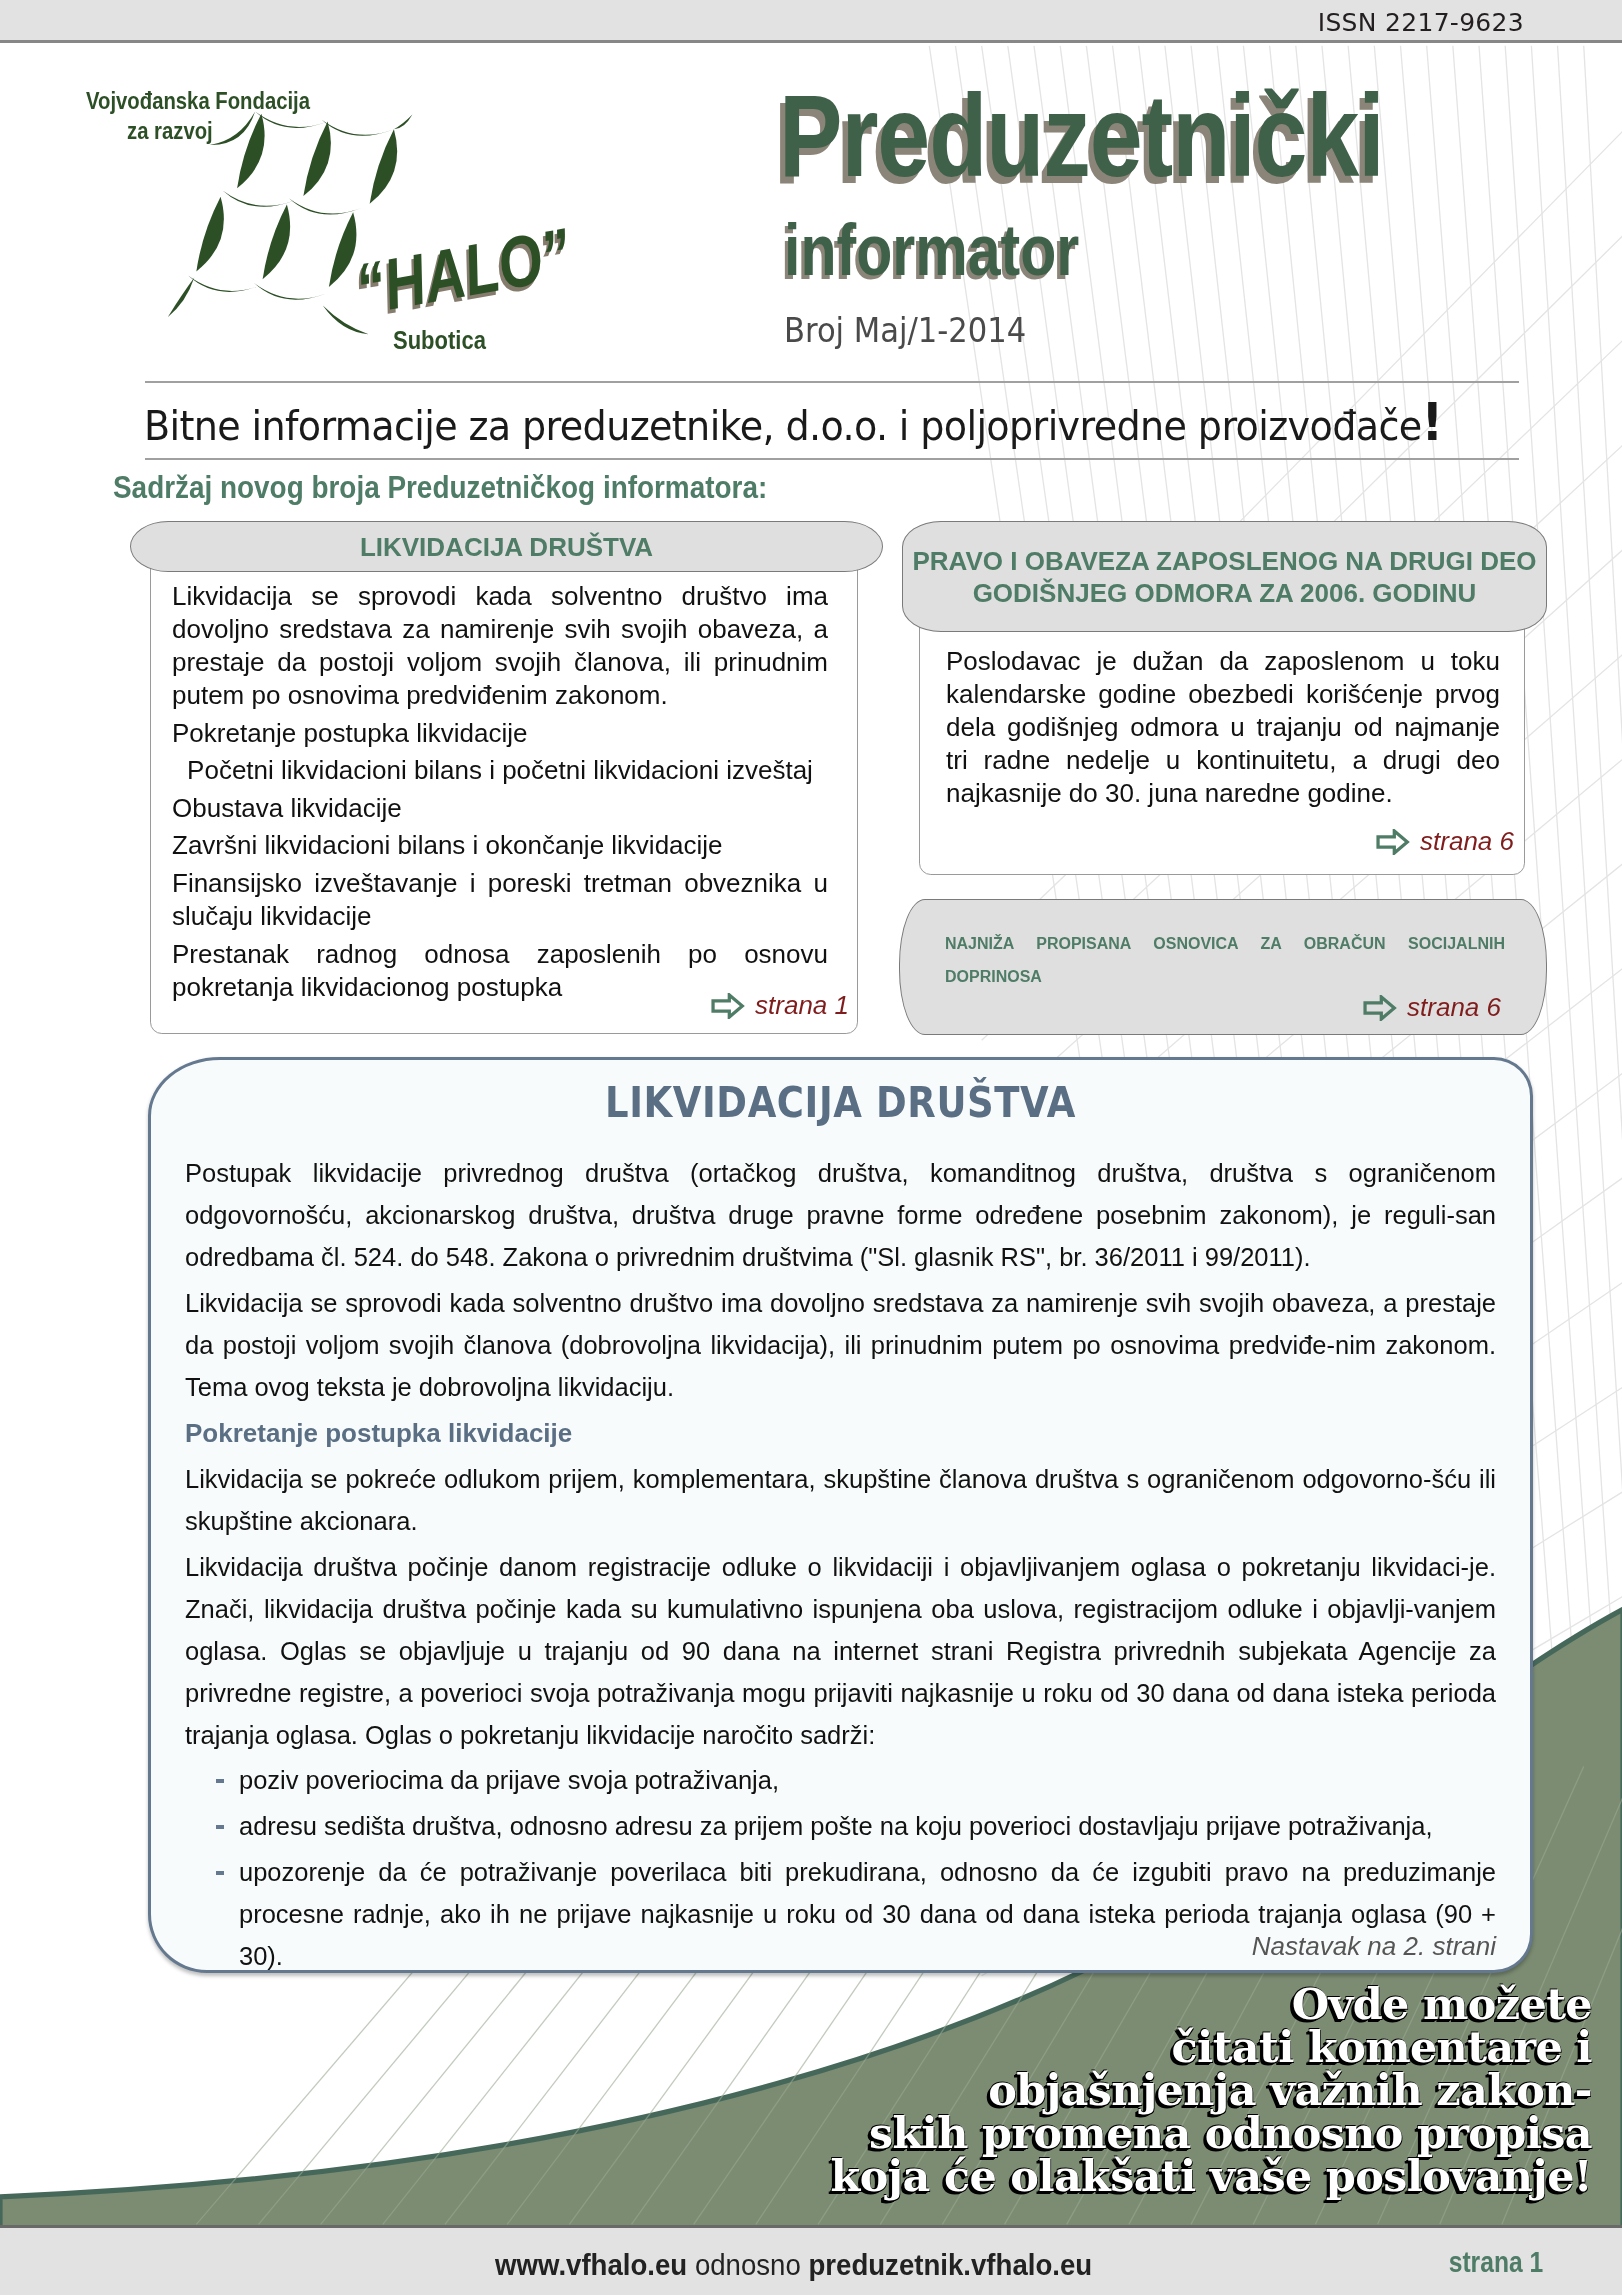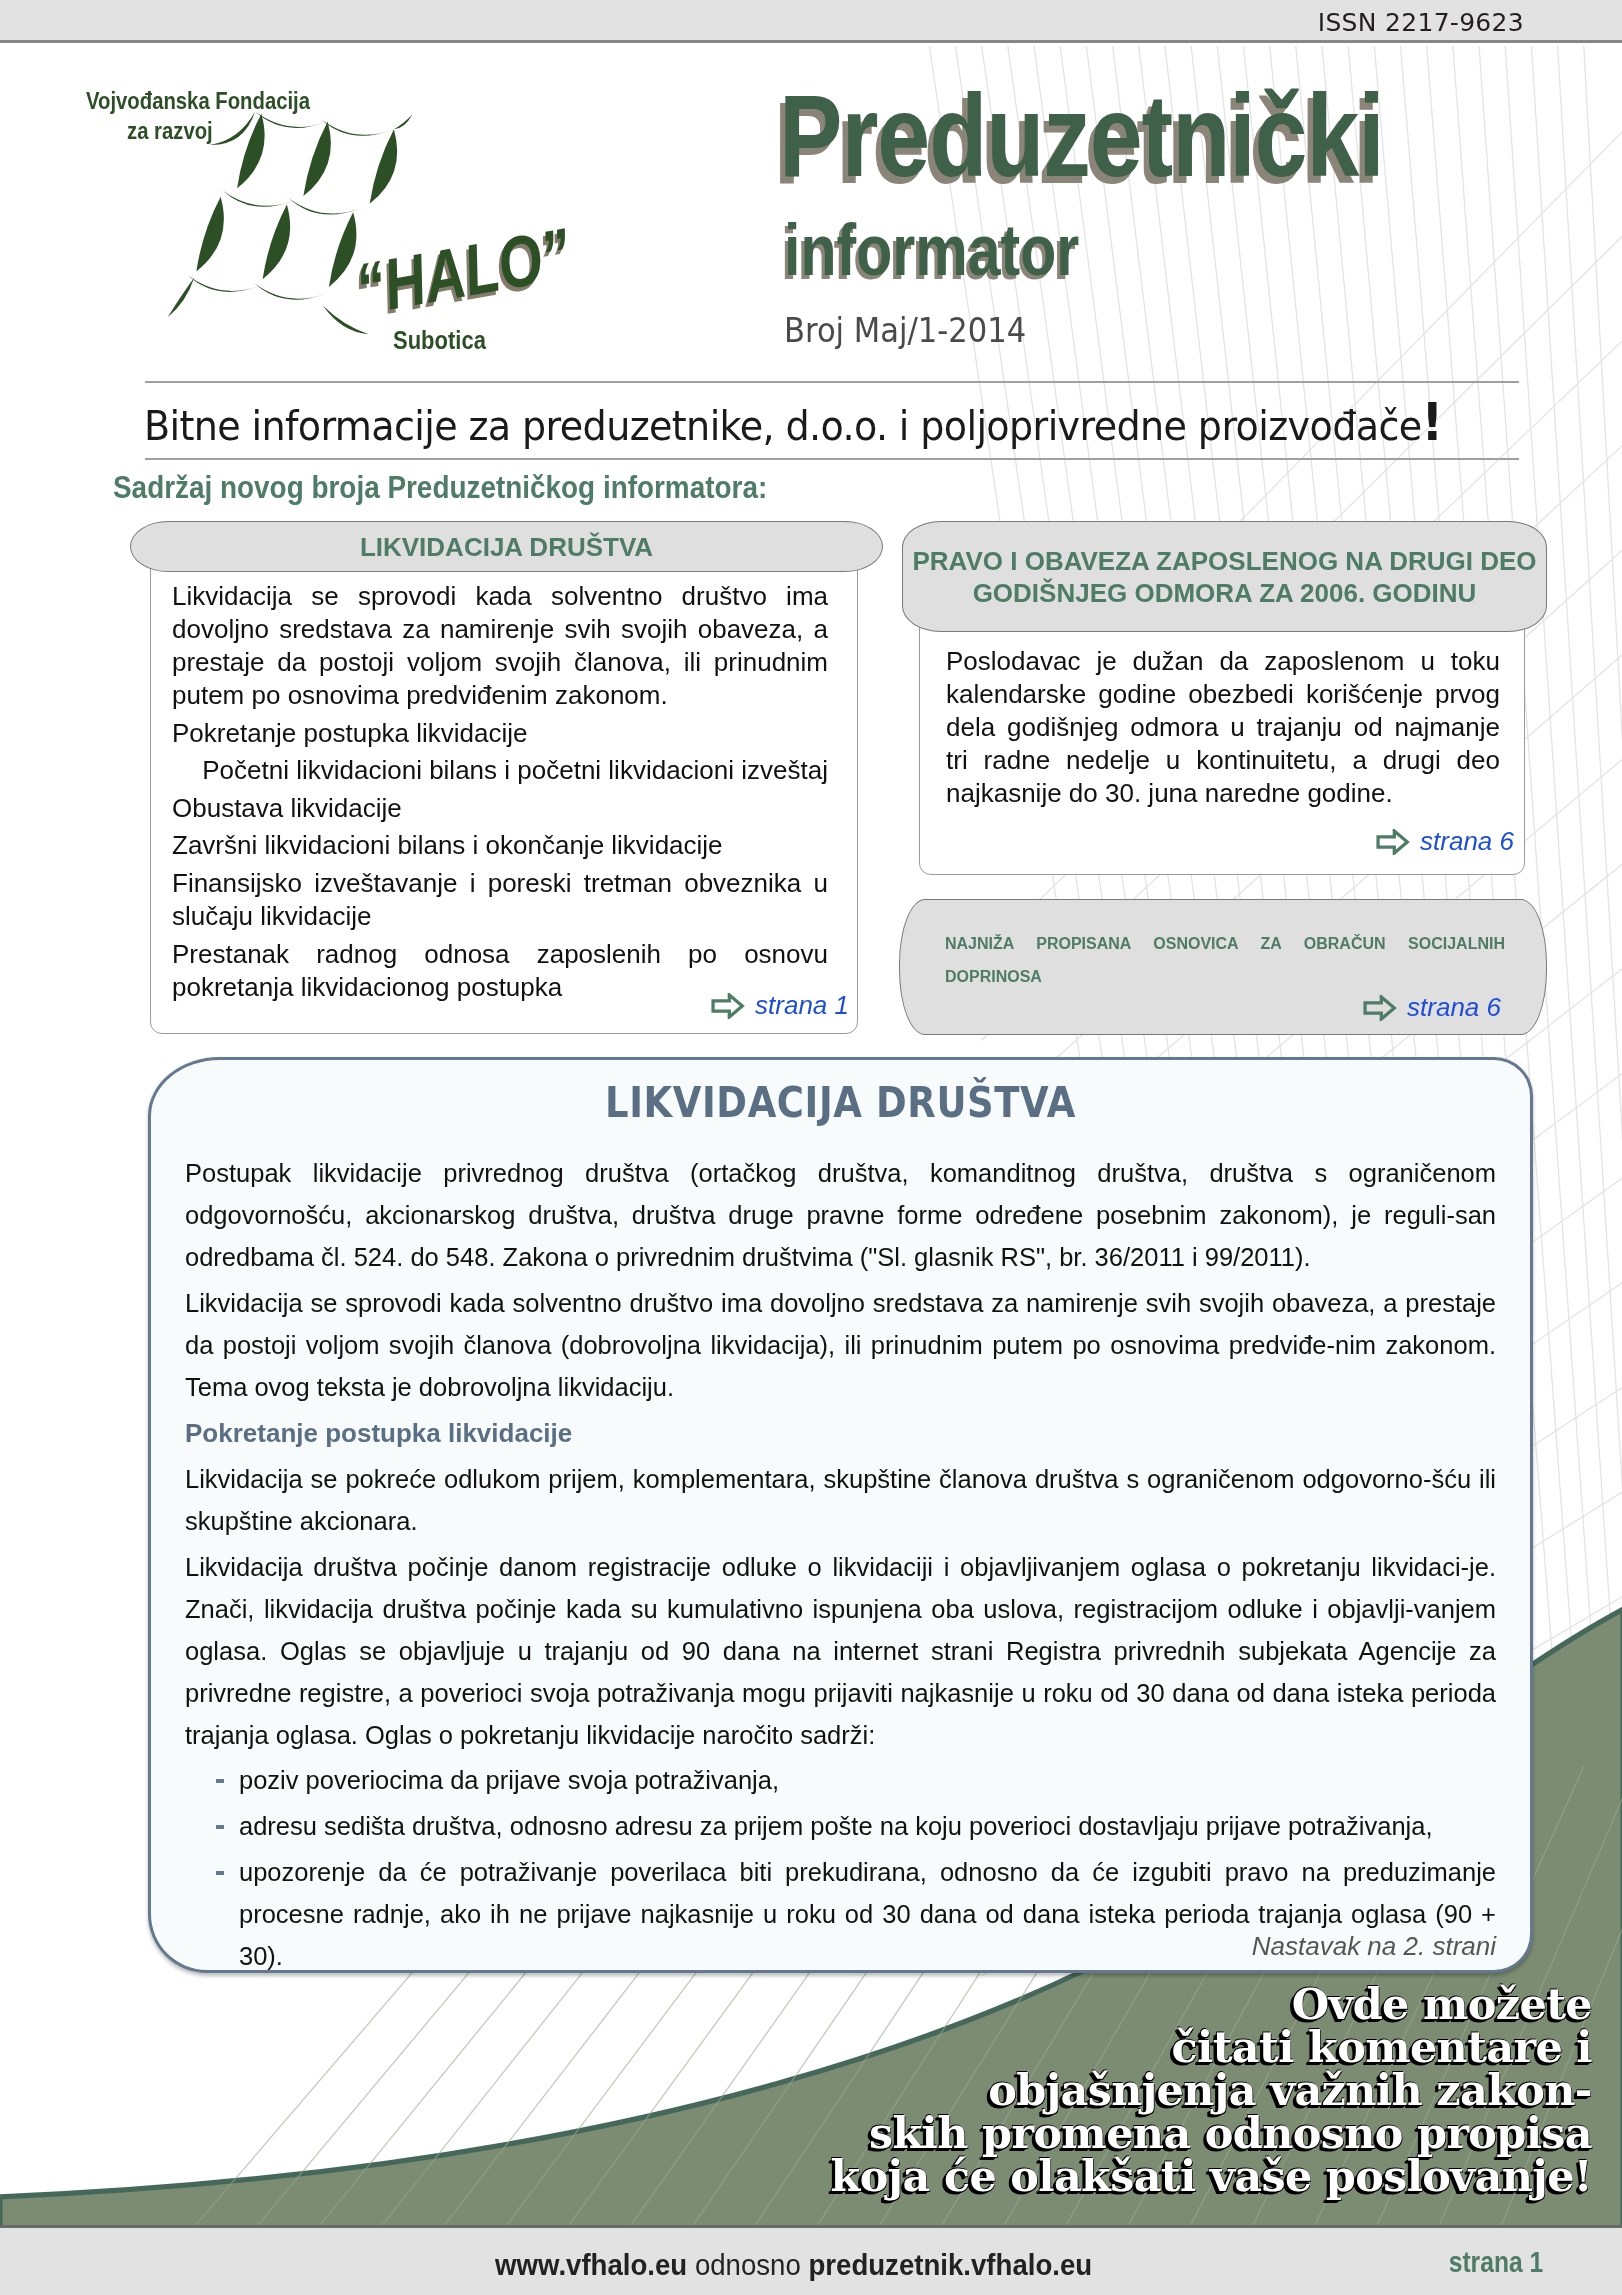--- a/index.html
+++ b/index.html
@@ -31,21 +31,21 @@
   .tagline .excl { font-weight: bold; font-size: 51px; }
 
   .toc-title { position: absolute; left: 113px; top: 470px; font-weight: bold; font-size: 31px; color: #4e7c66; transform: scaleX(0.9); transform-origin: left; white-space: nowrap; z-index: 2; }
 
   
   .card { position: absolute; z-index: 2; }
   .card-body { position: absolute; background: #ffffff; border: 1.3px solid #9a9a9a; border-radius: 0 0 11.8px 11.8px; }
   .card-head { position: absolute; background: #e0dfdf; border: 1.3px solid #7a7a7a; border-radius: 39px / 26px; display: flex; align-items: center; justify-content: center; text-align: center; color: #4e7c66; font-weight: bold; font-size: 26px; line-height: 32px; }
   .card-text { position: absolute; font-size: 26px; line-height: 33px; color: #111; text-align: justify; }
   .card-text p { margin-bottom: 4.6px; }
-  .more { position: absolute; display: flex; align-items: center; gap: 10px; color: #1d4ed8; font-style: italic; font-size: 26px; }
+  .more { position: absolute; display: flex; align-items: center; gap: 10px; color: #7f1d1d; font-style: italic; font-size: 26px; }
   .more svg { width: 34px; height: 26px; }
 
   
   .article { position: absolute; left: 148px; top: 1057px; width: 1385px; height: 916px; background: #f8fbfb; border: 3.9px solid #64788f; border-radius: 72px 39px 39px 59px / 59px 39px 39px 59px; z-index: 2; box-shadow: 0 2.6px 3.9px rgba(0,0,0,0.25); }
   .article-title { position: absolute; left: 0; right: 0; top: 17px; text-align: center; font-family: "DejaVu Sans", sans-serif; font-weight: bold; font-size: 43px; color: #5a6e84; letter-spacing: 0.7px; transform: scaleX(0.86); }
   .article-body { position: absolute; left: 34px; right: 34px; top: 92px; font-size: 25.5px; line-height: 42px; color: #111; text-align: justify; }
   .article-body p { margin-bottom: 3.9px; }
   .article-body h3 { font-size: 26px; font-weight: bold; color: #5a6e84; margin: 2.6px 0 3.9px; }
   .article-body ul { list-style: none; }
   .article-body li { position: relative; padding-left: 54px; margin-bottom: 3.9px; }
@@ -178,21 +178,21 @@
 <div class="rule" style="top:458px;"></div>
 
 <div class="toc-title">Sadržaj novog broja Preduzetničkog informatora:</div>
 
 <div class="card" style="left:130px; top:521px; width:753px; height:517px;">
   <div class="card-body" style="left:19.6px; top:33px; width:708px; height:480px;"></div>
   <div class="card-head" style="left:0; top:0; width:753px; height:51px; font-size:26px;">LIKVIDACIJA DRUŠTVA</div>
   <div class="card-text" style="left:42px; top:59px; width:656px;">
     <p>Likvidacija se sprovodi kada solventno društvo ima dovoljno sredstava za namirenje svih svojih obaveza, a prestaje da postoji voljom svojih članova, ili prinudnim putem po osnovima predviđenim zakonom.</p>
     <p style="text-align:left">Pokretanje postupka likvidacije</p>
-    <p style="text-align:right">Početni likvidacioni bilans i početni likvidacioni izveštaj</p>
+    <p style="text-align:center">Početni likvidacioni bilans i početni likvidacioni izveštaj</p>
     <p style="text-align:left">Obustava likvidacije</p>
     <p style="text-align:left">Završni likvidacioni bilans i okončanje likvidacije</p>
     <p>Finansijsko izveštavanje i poreski tretman obveznika u slučaju likvidacije</p>
     <p>Prestanak radnog odnosa zaposlenih po osnovu pokretanja likvidacionog postupka</p>
   </div>
   <div class="more" style="right:34px; top:469px;">
     <svg viewBox="0 0 52 40">
         <path d="M3,12 H28 V3 L48,20 L28,37 V28 H3 Z" fill="none" stroke="#4e7c66" stroke-width="5"></path>
       </svg>
     <span>strana 1</span>

